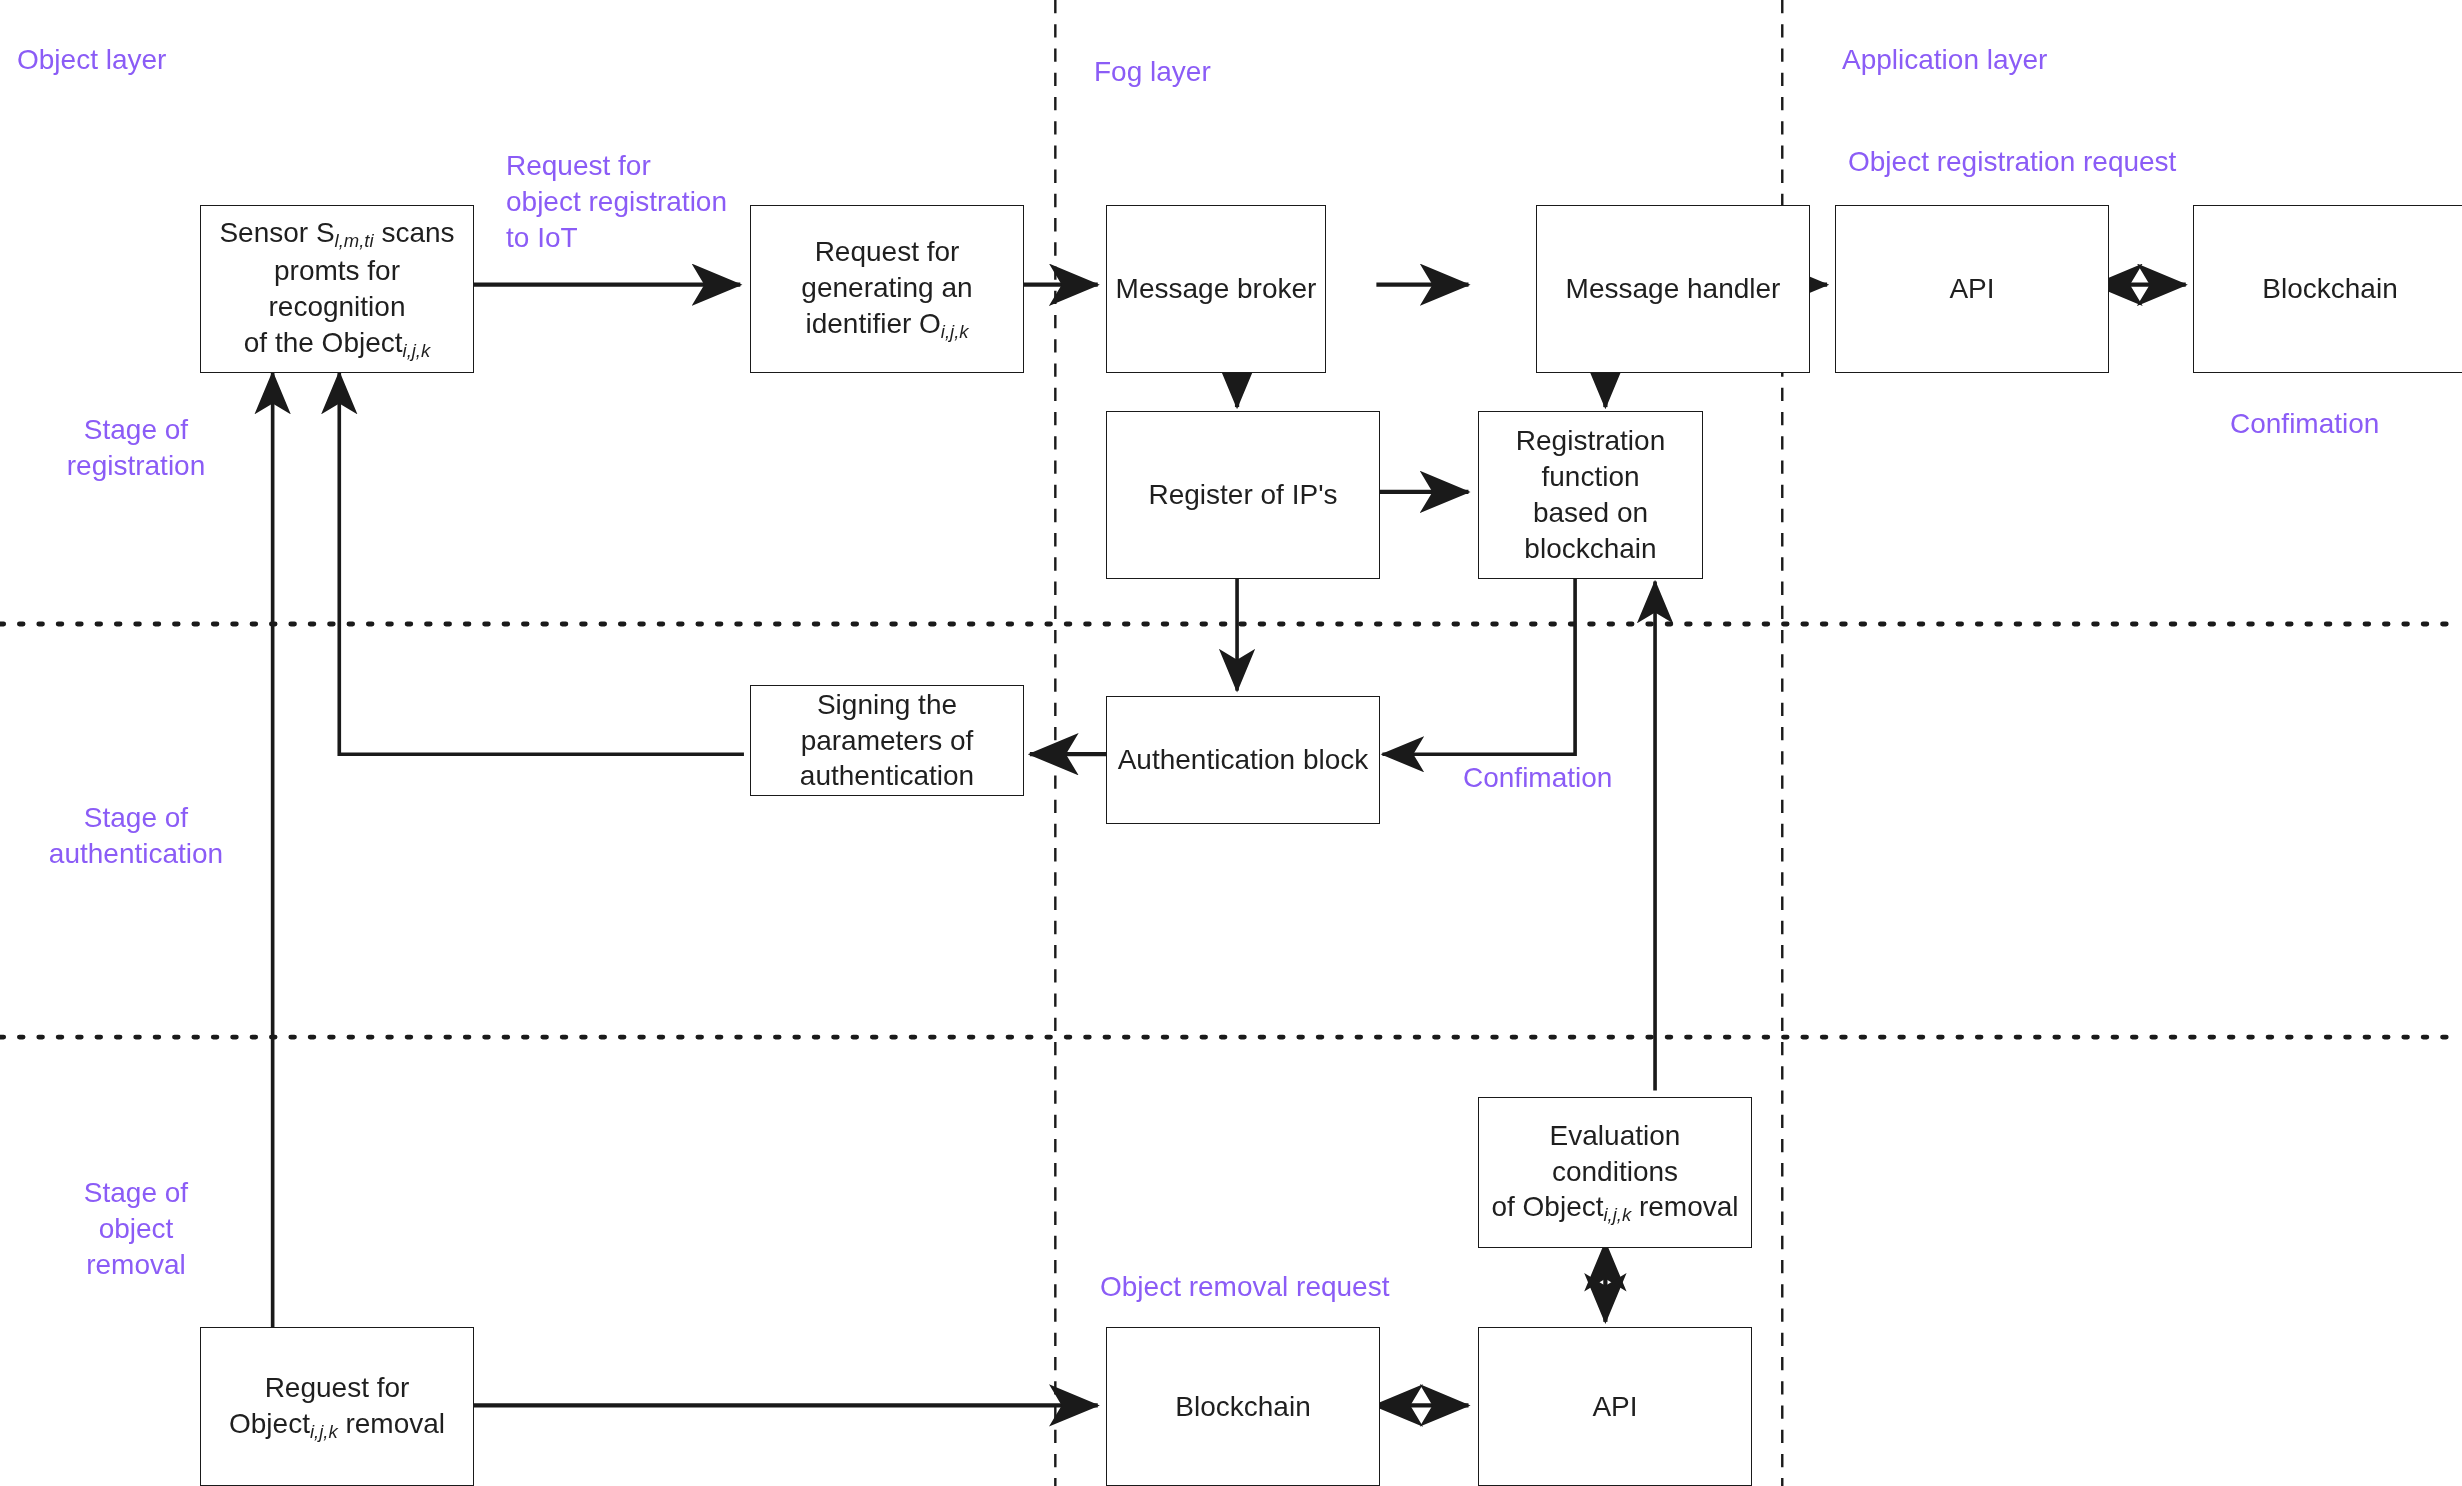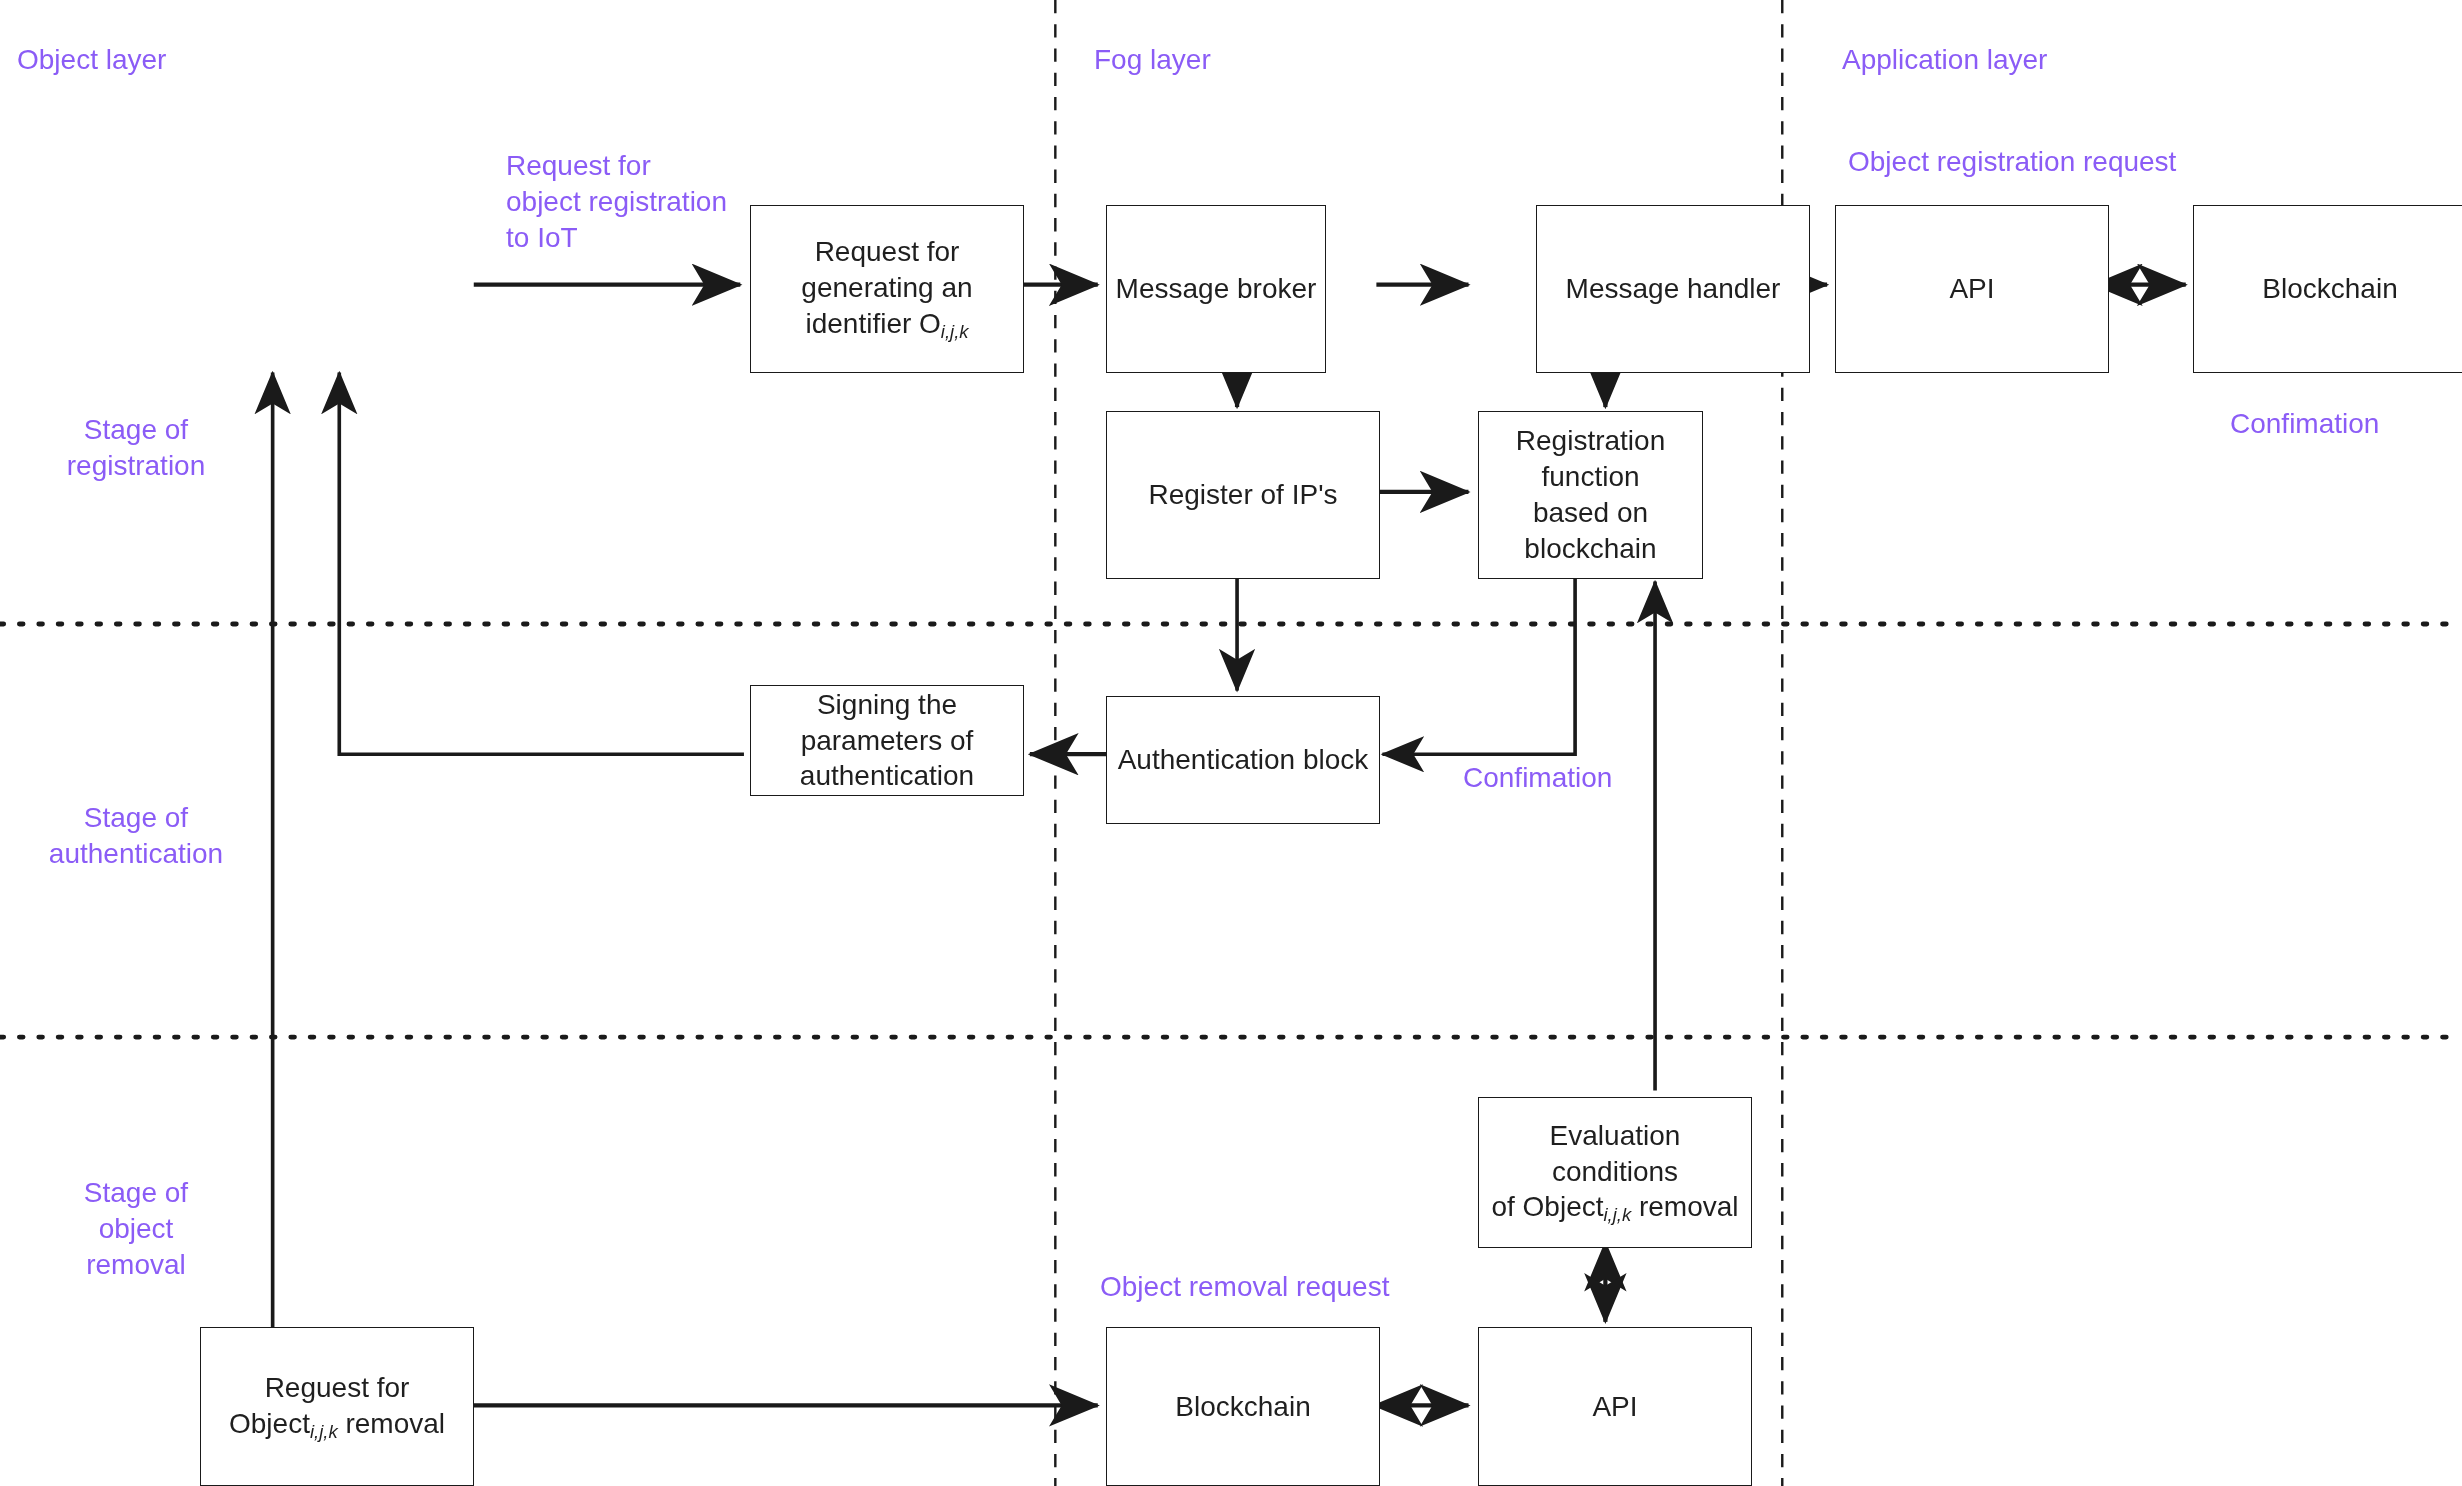--- a/index.html
+++ b/index.html
@@ -89,39 +89,44 @@
 
       <line x1="2650" y1="2055" x2="2650" y2="2182" stroke-width="7" marker-end="url(#ah)" marker-start="url(#ahb)"></line>
 
       <line x1="782" y1="2320" x2="1812" y2="2320" stroke-width="7" marker-end="url(#ah)"></line>
 
       <line x1="2272" y1="2320" x2="2424" y2="2320" stroke-width="7" marker-end="url(#ah)" marker-start="url(#ahb)"></line>
     </g>
   </svg>
 
   <div class="freelabel" style="left:17px;top:42px;">Object layer</div>
-  <div class="freelabel" style="left:1094px;top:42px;">Fog layer</div>
+  <div class="freelabel" style="left:1094px;top:54px;">Fog layer</div>
   <div class="freelabel" style="left:1842px;top:42px;">Application layer</div>
 
   <div class="freelabel center" style="left:36px;top:412px;width:200px;">Stage of
 registration</div>
   <div class="freelabel center" style="left:18px;top:800px;width:236px;">Stage of
 authentication</div>
   <div class="freelabel center" style="left:36px;top:1175px;width:200px;">Stage of
 object
 removal</div>
 
   <div class="freelabel" style="left:506px;top:148px;width:254px;">Request for
 object registration
 to IoT</div>
   <div class="freelabel" style="left:1848px;top:144px;">Object registration request</div>
   <div class="freelabel" style="left:2230px;top:406px;">Confimation</div>
   <div class="freelabel" style="left:1463px;top:760px;">Confimation</div>
   <div class="freelabel" style="left:1100px;top:1269px;">Object removal request</div>
 
+  <div class="nodebox" style="left:200px;top:205px;width:274px;height:168px;">
+    <span class="txt">
+      Sensor S<sub>l,m,ti</sub> scans<br>promts for recognition<br>of the Object<sub>i,j,k</sub>
+    </span>
+  </div>
 
   <div class="nodebox" style="left:750px;top:205px;width:274px;height:168px;">
     <span class="txt">
       Request for<br>generating an<br>identifier O<sub>i,j,k</sub>
     </span>
   </div>
 
   <div class="nodebox" style="left:1106px;top:205px;width:220px;height:168px;justify-content:flex-end;">
     <span class="txt">Message broker</span>
   </div>

